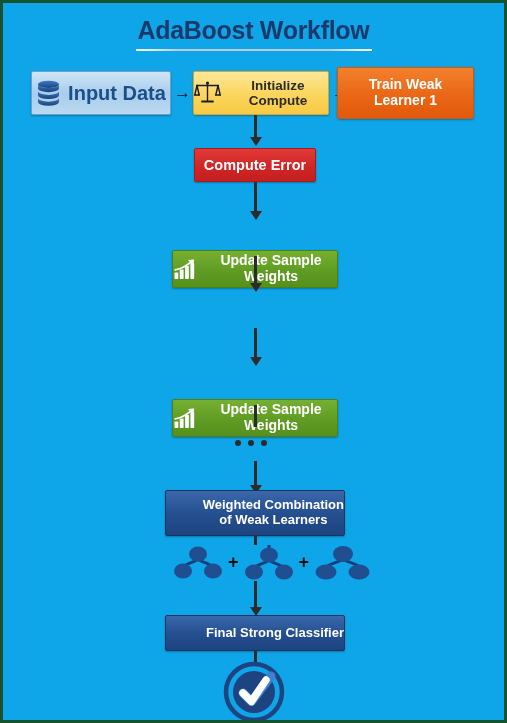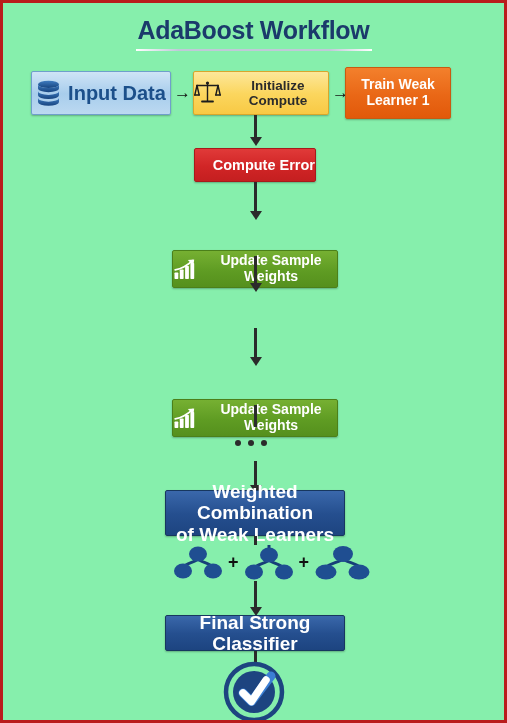--- a/index.html
+++ b/index.html
@@ -8,22 +8,22 @@
     width: 507px;
     height: 723px;
     background: #ffffff;
     font-family: "Liberation Sans", sans-serif;
   }
 
   #page {
     position: relative;
     width: 507px;
     height: 723px;
-    background: #86efac;
-    border: 3px solid #b91c1c;
+    background: #0ea5e9;
+    border: 3px solid #14532d;
     overflow: hidden;
   }
 
   
   #title-wrap {
     position: absolute;
     top: 14px;
     left: 0;
     width: 100%;
     text-align: center;
@@ -83,36 +83,35 @@
     border: 1px solid #c04f0b;
     color: #ffffff;
     font-size: 14px;
   }
   
   .n-red {
     background: linear-gradient(to bottom, #e03a39 0%, #d12526 55%, #c41f20 100%);
     border: 1px solid #a81a1b;
     color: #ffffff;
     font-size: 14.5px;
-    justify-content: flex-end;
   }
   
   .n-green {
     background: linear-gradient(to bottom, #76b032 0%, #5f9c23 55%, #55901d 100%);
     border: 1px solid #4b8019;
     color: #ffffff;
     font-size: 14px;
     margin-top: 32px;
   }
   
   .n-navy {
     background: linear-gradient(to bottom, #3a68ab 0%, #254f8f 52%, #1d4480 100%);
     border: 1px solid #17375f;
     color: #ffffff;
-    font-size: 19px;
+    font-size: 13px;
     justify-content: flex-end;
   }
 
   
   .v-line {
     position: absolute;
     width: 3px;
     background: #2b2b2b;
   }
   .v-arrow-head {
@@ -212,21 +211,21 @@
           <line x1="21.8" y1="15" x2="26.2" y2="15"></line>
         </g>
         <circle cx="13.5" cy="3" r="1.6" fill="#1c1c1c"></circle>
       </svg>
     </span>
     <span class="lbl">Initialize Compute</span>
   </div>
 
   <div class="h-arrow" style="left:329px; top:81px;">→</div>
 
-  <div class="node n-orange" style="left:342px; top:64px; width:106px; height:52px;">
+  <div class="node n-orange" style="left:334px; top:64px; width:137px; height:52px;">
     <span class="lbl">Train Weak
 Learner 1</span>
   </div>
 
   <div class="v-line" style="left:251px; top:112px; height:23px;"></div>
   <div class="v-arrow-head" style="left:246.5px; top:134px;"></div>
 
   <div class="node n-red" style="left:191px; top:145px; width:122px; height:34px;">
     <span class="lbl">Compute Error</span>
   </div>

